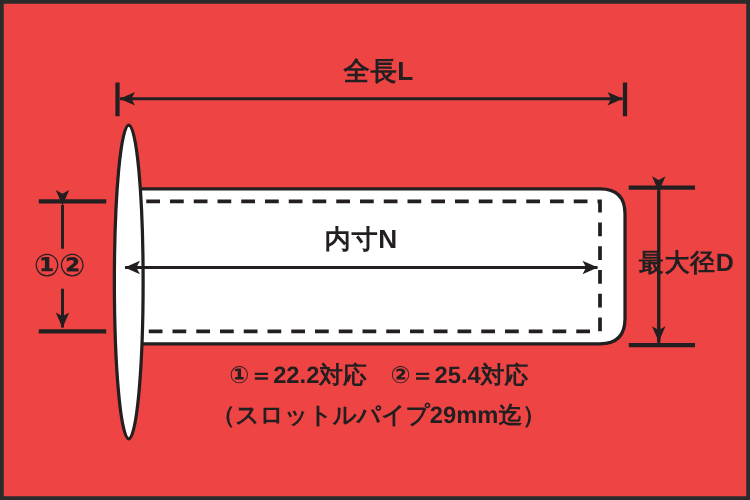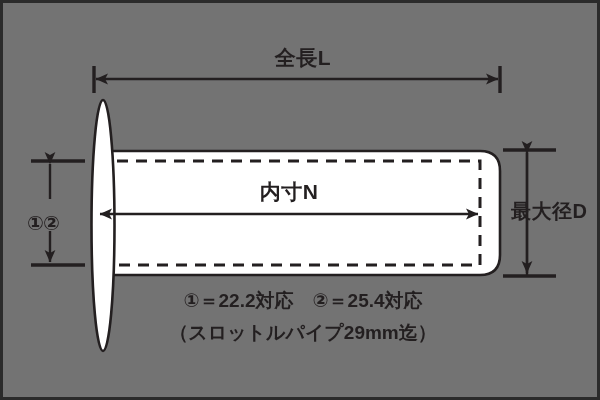--- a/index.html
+++ b/index.html
@@ -4,21 +4,21 @@
 <style>
   html, body {
     margin: 0;
     padding: 0;
     background: #ffffff;
   }
   #canvas {
     position: relative;
     width: 600px;
     height: 400px;
-    background: #737373;
+    background: #ef4444;
     border: 3px solid #2b2b2b;
     box-sizing: border-box;
     overflow: hidden;
     font-family: "Liberation Sans", "DejaVu Sans", sans-serif;
   }
   #svg-layer {
     position: absolute;
     left: 0;
     top: 0;
     width: 600px;
@@ -49,23 +49,22 @@
   }
   .lbl-dia {
     left: 508px;
     top: 198px;
     font-size: 20px;
     letter-spacing: 0.5px;
   }
   .lbl-circ {
     left: 24px;
     top: 198px;
-    font-size: 20px;
+    font-size: 25px;
     letter-spacing: -1px;
-    margin-top: 12px;
   }
   .cap {
     position: absolute;
     left: 0;
     width: 600px;
     text-align: center;
     color: #231f20;
     font-weight: 700;
     white-space: nowrap;
     line-height: 1;

